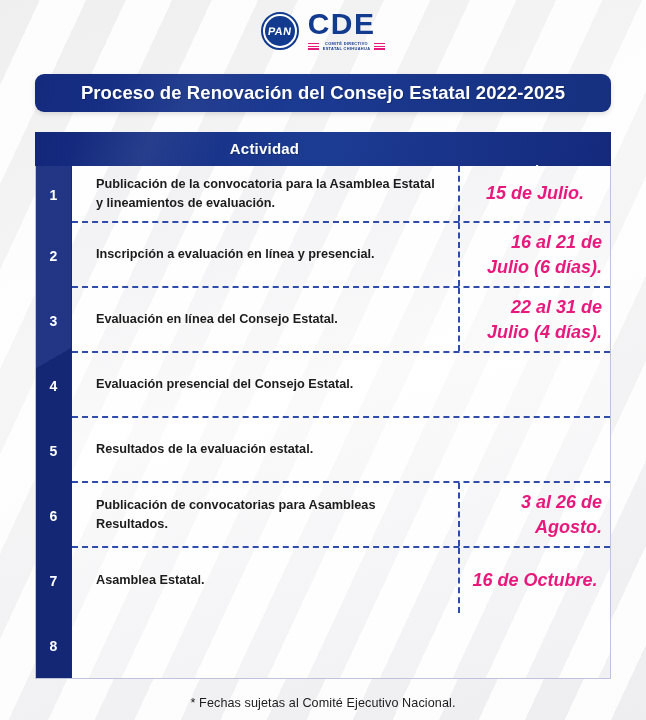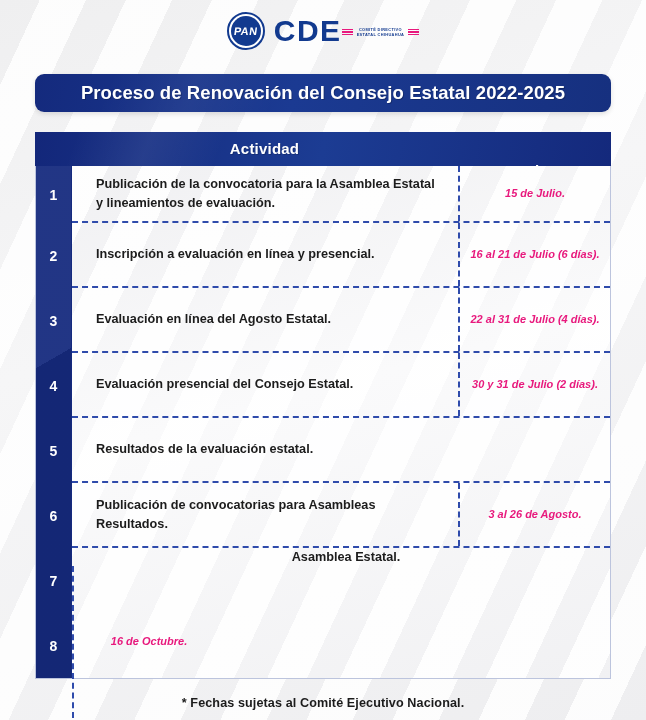--- a/index.html
+++ b/index.html
@@ -35,21 +35,21 @@
   }
   .pan-disc{
     position:absolute;left:4px;top:4px;right:4px;bottom:4px;
     border-radius:50%;background:#123a8f;
     display:flex;align-items:center;justify-content:center;
   }
   .pan-word{
     color:#fff;font-weight:bold;font-size:11px;letter-spacing:.4px;
     font-family:"Liberation Sans", sans-serif;transform:skewX(-8deg);
   }
-  .cde-block{display:flex;justify-content:space-between;}
+  .cde-block{display:flex;flex-direction:column;justify-content:space-between;}
   .cde-word{
     font-size:30px;font-weight:bold;color:#123a8f;letter-spacing:1.5px;
     line-height:.95;font-family:"Liberation Sans", sans-serif;
   }
   .cde-sub{display:flex;align-items:center;gap:4px;margin-top:2px;}
   .cde-bars{display:flex;flex-direction:column;gap:1.2px;}
   .cde-bars i{display:block;width:11px;height:1.5px;background:#e8197d;}
   .cde-subtext{
     font-size:3.9px;font-weight:bold;color:#123a8f;letter-spacing:.35px;
     line-height:1.35;text-align:center;white-space:nowrap;
@@ -123,39 +123,39 @@
   .num-cell{
     display:flex;align-items:center;justify-content:center;
     color:#fff;font-size:14px;font-weight:bold;position:relative;z-index:2;
   }
   .rows-col{flex:1;display:flex;flex-direction:column;position:relative;}
   .row{
     display:flex;align-items:center;
     border-bottom:2px dashed #2f4bab;
     box-sizing:border-box;
   }
-  .row:last-child{border-bottom:none;flex-direction:column;}
+  .row:last-child{border-bottom:none;}
   .cell-act{
     flex:1;padding:0 14px 0 24px;
     font-size:12.7px;font-weight:bold;color:#1c1c1c;line-height:1.42;
   }
   .cell-fec{
     width:152px;flex:0 0 152px;
     border-left:2px dashed #2f4bab;
     align-self:stretch;
-    display:flex;align-items:center;justify-content:center;text-align:center;
+    display:flex;align-items:center;justify-content:center;text-align:right;
     padding:0 8px;box-sizing:border-box;
-    font-size:11px;font-weight:bold;color:#e8197d;line-height:1.38;
+    font-size:18px;font-weight:bold;color:#e8197d;line-height:1.38;
     font-style:italic;
   }
 
   
   .footnote{
     text-align:center;margin-top:17px;
-    font-size:12.6px;font-weight:bold;color:#1c1c1c;letter-spacing:.1px;
+    font-size:12.6px;font-weight:normal;color:#1c1c1c;letter-spacing:.1px;
   }
 </style>
 </head>
 <body>
 
 <div id="bg-texture"></div>
 
 <div id="content">
 
   <div class="logo-bar">
@@ -226,27 +226,26 @@
             <div class="cell-act">Publicación de la convocatoria para la Asamblea Estatal y lineamientos de evaluación.</div>
             <div class="cell-fec">15 de Julio.</div>
           </div>
 
           <div class="row" style="height:65px">
             <div class="cell-act">Inscripción a evaluación en línea y presencial.</div>
             <div class="cell-fec">16 al 21 de Julio (6 días).</div>
           </div>
 
           <div class="row" style="height:65px">
-            <div class="cell-act">Evaluación en línea del Agosto Estatal.</div>
+            <div class="cell-act">Evaluación en línea del Consejo Estatal.</div>
             <div class="cell-fec">22 al 31 de Julio (4 días).</div>
           </div>
 
           <div class="row" style="height:65px">
             <div class="cell-act">Evaluación presencial del Consejo Estatal.</div>
-            <div class="cell-fec">30 y 31 de Julio (2 días).</div>
           </div>
 
           <div class="row" style="height:65px">
             <div class="cell-act">Resultados de la evaluación estatal.</div>
           </div>
 
           <div class="row" style="height:65px">
             <div class="cell-act">Publicación de convocatorias para Asambleas Resultados.</div>
             <div class="cell-fec">3 al 26 de Agosto.</div>
           </div>

